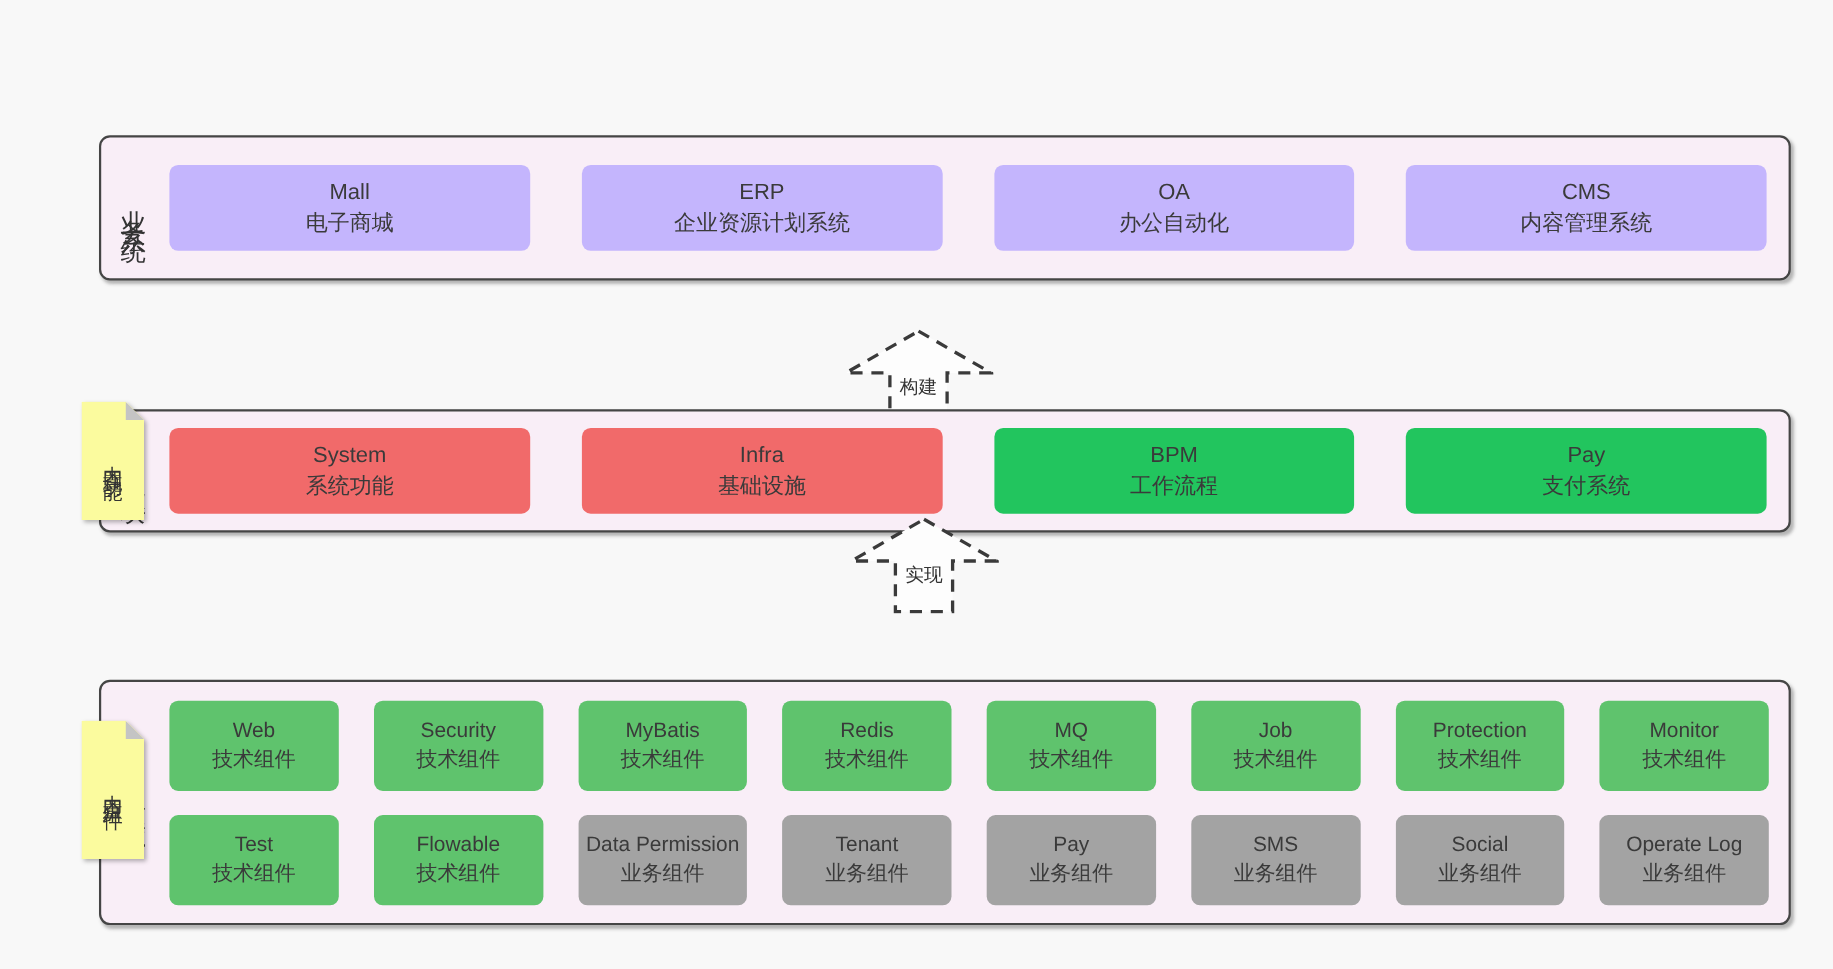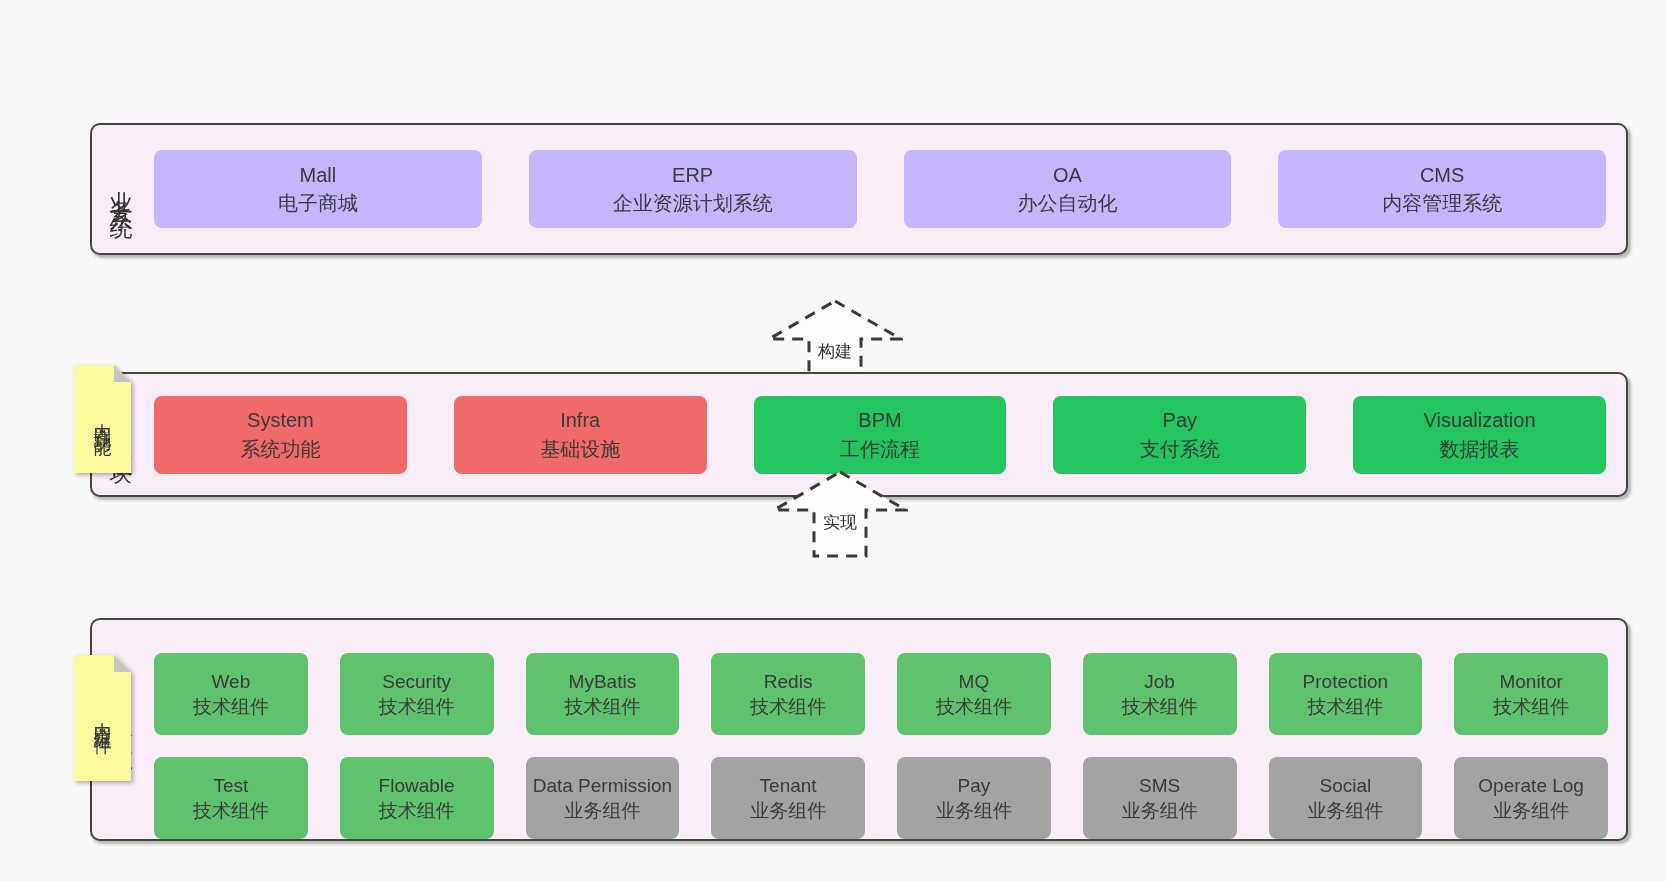--- a/index.html
+++ b/index.html
@@ -8,29 +8,29 @@
     background:#f8f8f8;color:#3a3a3a;
     font-family:"Liberation Sans",sans-serif;
   }
   .panel{
     position:absolute;left:90px;width:1538px;box-sizing:border-box;
     background:#f9eef7;border:2px solid #454545;border-radius:10px;
     box-shadow:2.5px 3px 3px rgba(70,70,70,.38);
     display:flex;
   }
   #layer-business{top:123px;height:132px;}
-  #layer-modules{top:372px;height:125px;}
+  #layer-modules{top:372px;height:112px;}
   #layer-components{top:618px;height:223px;}
   .vlabel-wrap{flex:none;width:58px;display:flex;align-items:center;justify-content:center;}
   .vlabel{
     writing-mode:vertical-rl;text-orientation:upright;
     font-size:23px;letter-spacing:8px;color:#333;line-height:1;
   }
   .boxes{flex:1;display:flex;align-items:center;gap:47px;padding:0 20px 0 4px;}
-  .rows{flex:1;display:flex;flex-direction:column;justify-content:flex-end;gap:22px;padding:0 18px 0 4px;}
+  .rows{flex:1;display:flex;flex-direction:column;justify-content:center;gap:22px;padding:0 18px 0 4px;}
   .row{display:flex;gap:32px;}
   .box{
     flex:1;height:78px;border-radius:8px;box-sizing:border-box;padding:2px 6px;
     display:flex;flex-direction:column;align-items:center;justify-content:center;
     text-align:center;font-size:20px;line-height:1.42;color:#3a3a3a;
   }
   .row .box{height:82px;font-size:19px;line-height:1.32;}
   .box.blue{background:#c4b5fd;}
   .box.red{background:#f16a6a;}
   .box.pink{background:#22c55e;}
@@ -111,24 +111,20 @@
       <div>基础设施</div>
     </div>
     <div class="box pink">
       <div>BPM</div>
       <div>工作流程</div>
     </div>
     <div class="box pink">
       <div>Pay</div>
       <div>支付系统</div>
     </div>
-    <div class="box pink">
-      <div>Visualization</div>
-      <div>数据报表</div>
-    </div>
   </div>
 </div>
 
 <div class="arrow" id="arrow-implement">
   <svg width="136" height="88" viewBox="0 0 136 88">
     <polygon points="68,2 134,40 94,40 94,86 42,86 42,40 2,40" fill="#fdfdfd" stroke="#3a3a3a" stroke-width="3" stroke-dasharray="11,8"></polygon>
   </svg>
   <div class="arrow-label">实现</div>
 </div>
 

